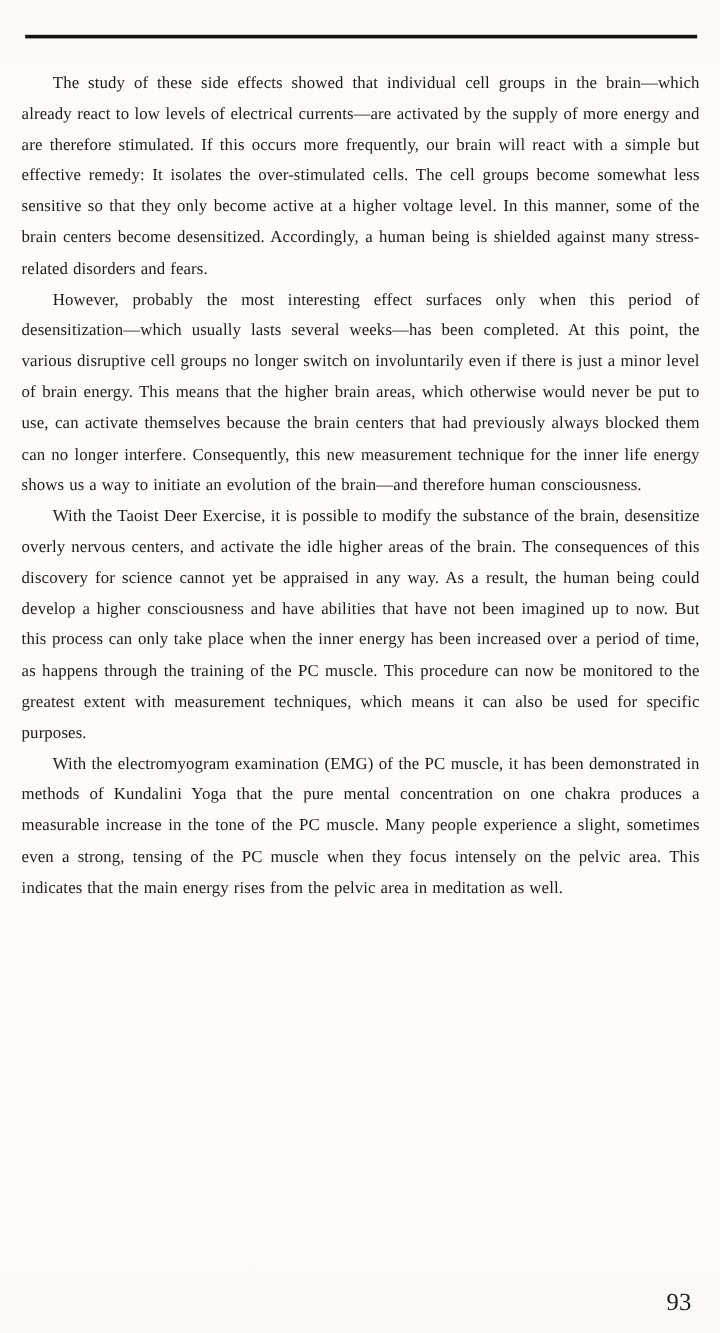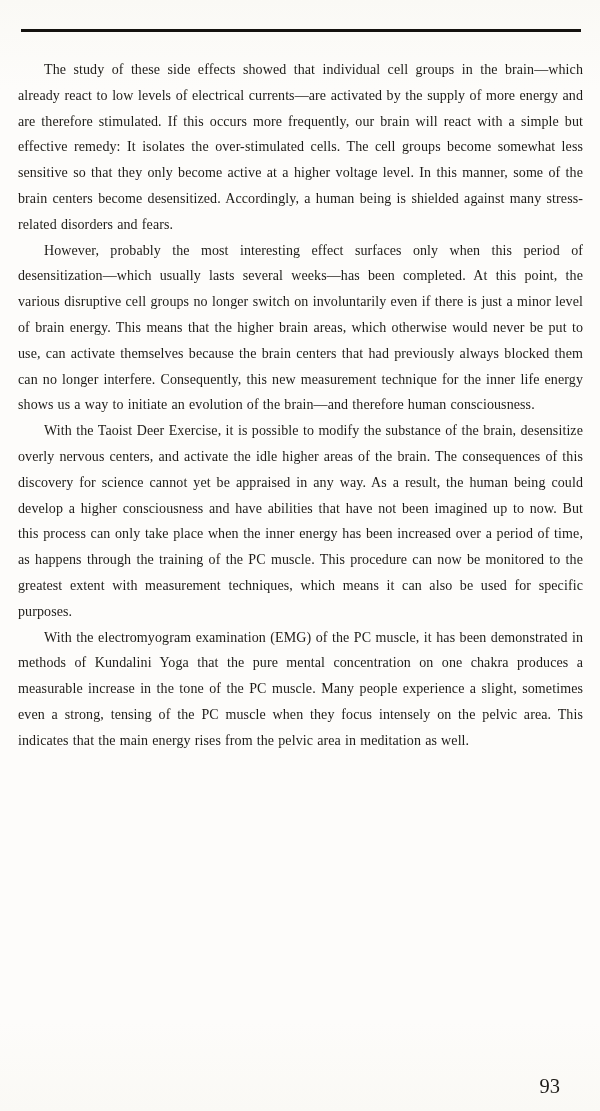--- a/index.html
+++ b/index.html
@@ -41,21 +41,21 @@
     line-height: 25.8px;
     text-align: justify;
     text-indent: 26px;
     letter-spacing: 0.1px;
     word-spacing: 0.5px;
     hyphens: auto;
     -webkit-hyphens: auto;
   }
   .page-number {
     position: absolute;
-    right: 40px;
+    right: 24px;
     bottom: 13px;
     font-size: 20.5px;
     color: #1d1b17;
     font-family: "Liberation Serif", "DejaVu Serif", serif;
   }
 </style>
 </head>
 <body>
 
 <div class="page">

